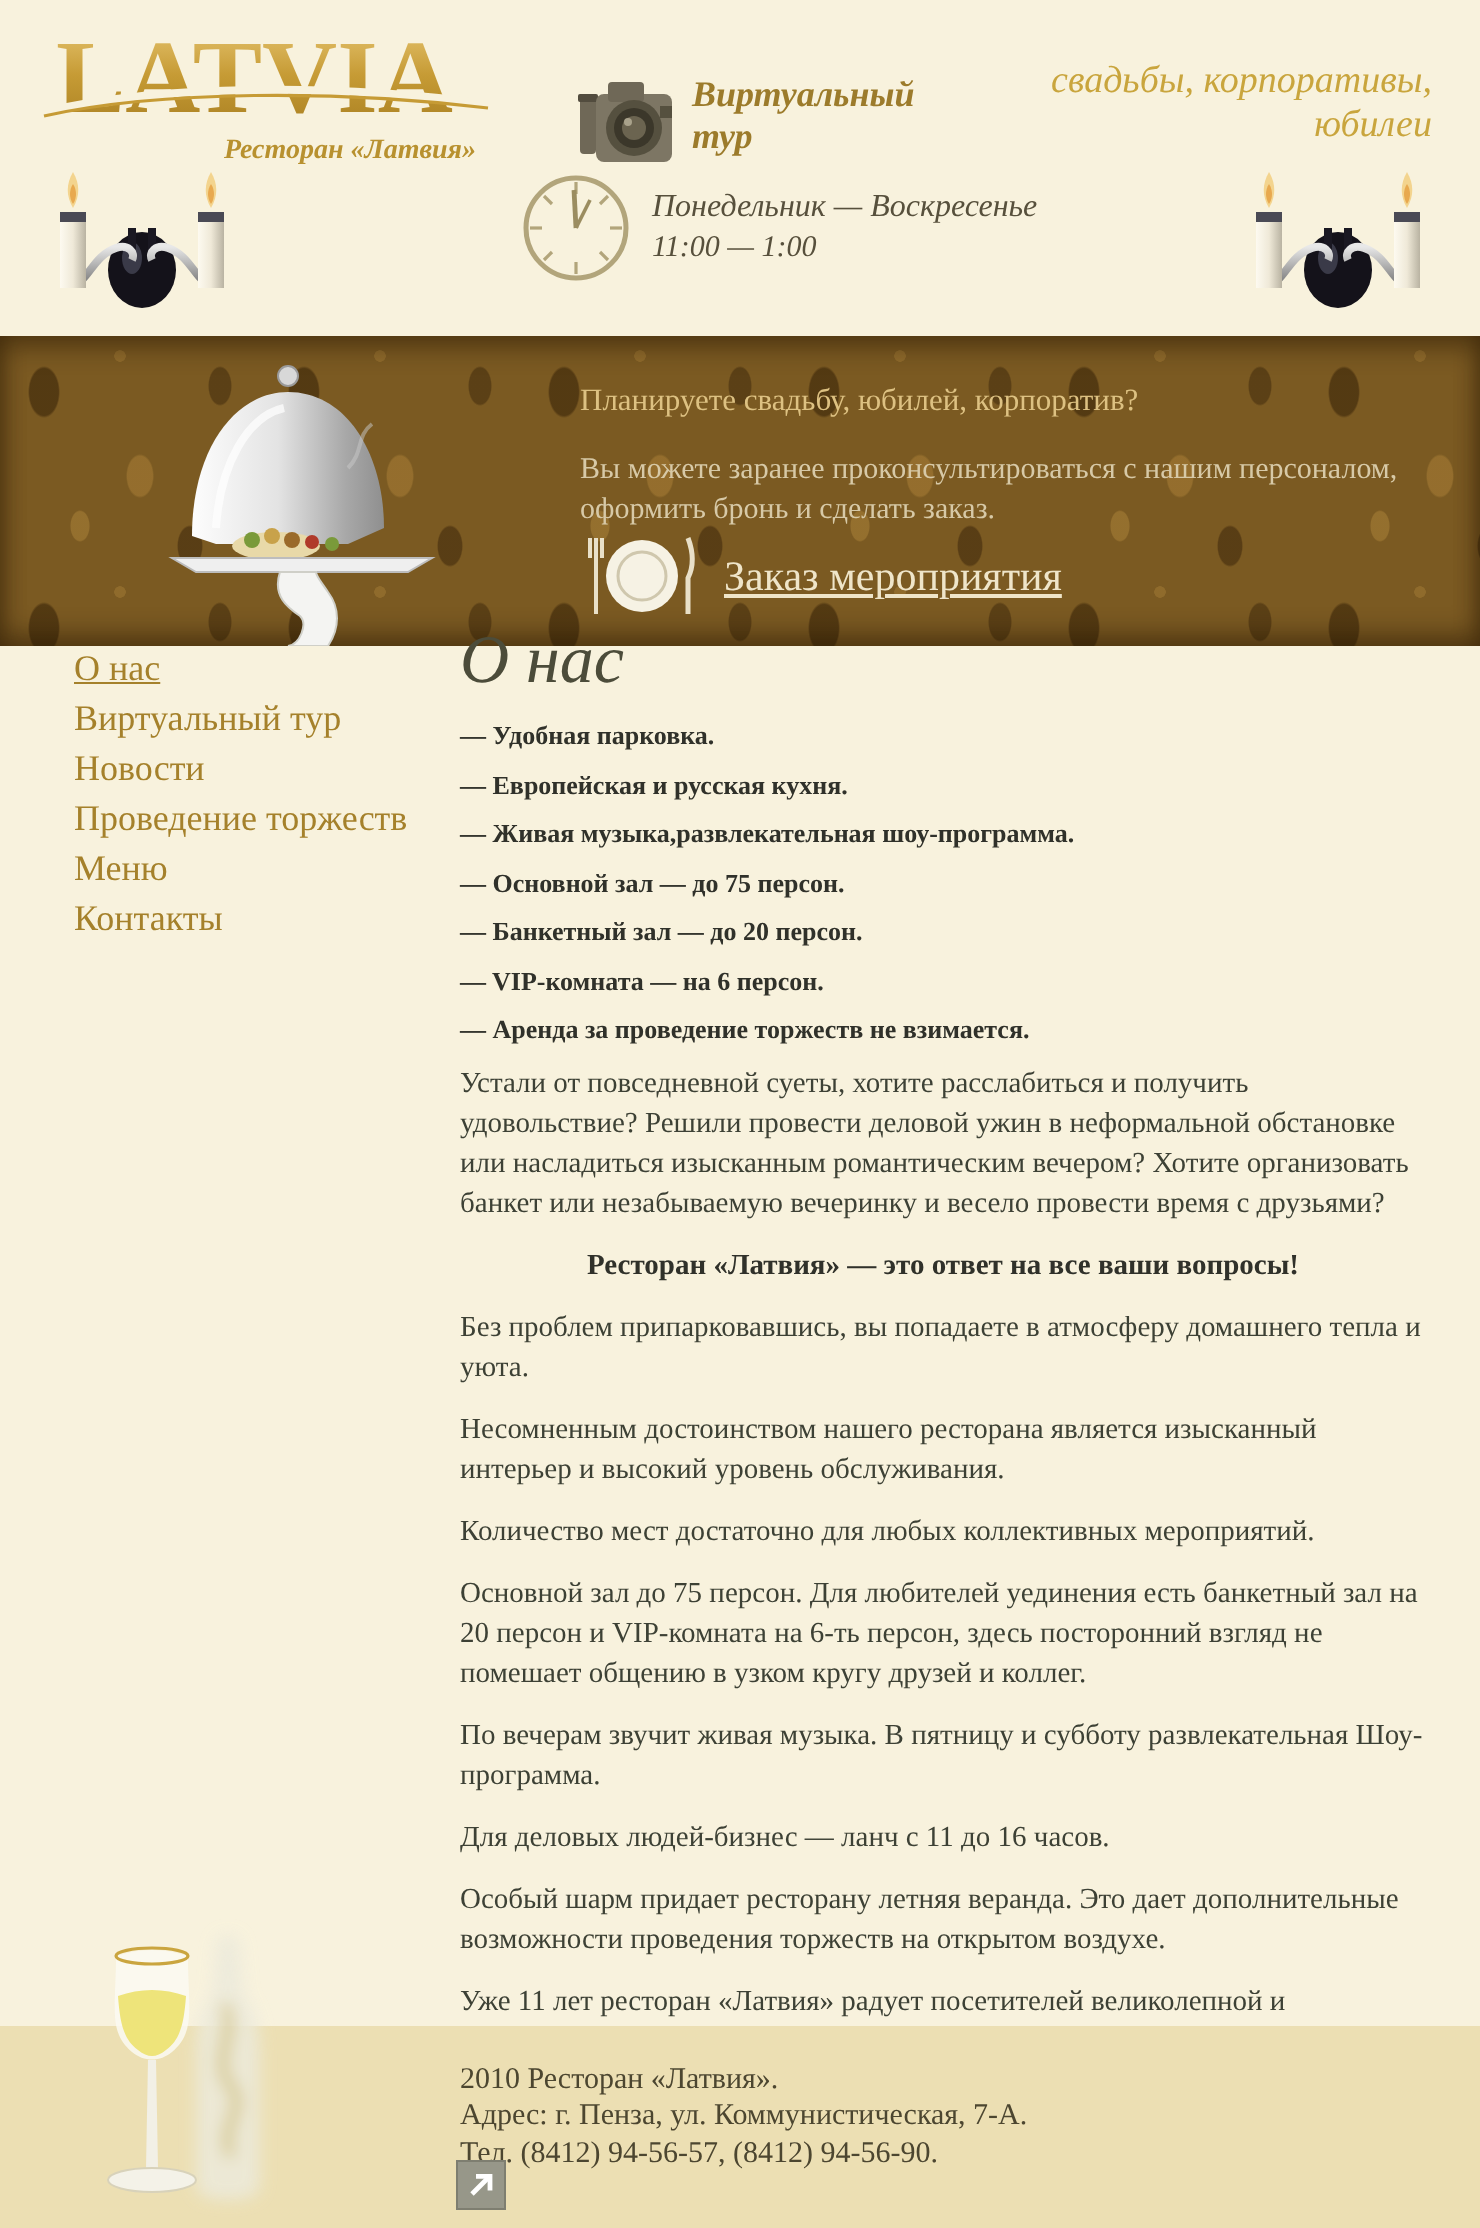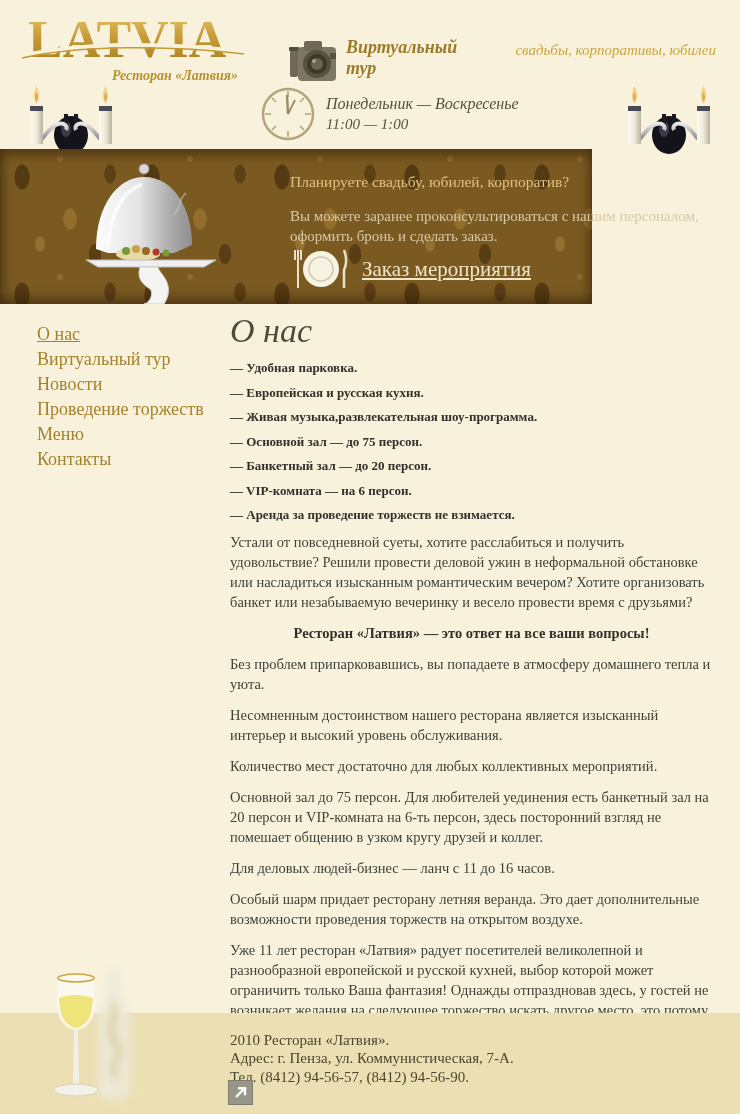--- a/index.html
+++ b/index.html
@@ -26,34 +26,34 @@
   .vtour-cam { position:absolute; left:0; top:2px; }
   .vtour-label {
     position:absolute; left:58px; top:4px; width:112px;
     font-style:italic; font-weight:bold; font-size:18px; line-height:1.15; color:#9c7b2b;
   }
 
   .phone-block { position:absolute; right:24px; top:26px; width:220px; text-align:right; }
   .phone-line { color:#c9a53d; white-space:nowrap; }
   .phone-code { font-size:20px; font-weight:bold; }
   .phone-num { font-size:42px; letter-spacing:1px; }
-  .phone-tag { font-style:italic; font-size:15px; color:#c9a53d; margin-top:16px; }
+  .phone-tag { font-style:italic; font-size:19px; color:#c9a53d; margin-top:4px; }
 
   .hours { position:absolute; left:260px; top:86px; width:260px; }
   .hours-text { position:absolute; left:66px; top:9px; font-style:italic; color:#57503c; }
   .hours-days { font-size:16px; }
   .hours-time { font-size:15px; margin-top:3px; }
 
   .sconce { position:absolute; top:84px; }
   .sconce.left { left:22px; }
   .sconce.right { right:22px; }
 
   
   .banner {
-    position:absolute; left:0; top:149px; width:592px; height:155px;
+    position:absolute; left:0; top:168px; width:740px; height:155px;
     background-color:#7b5a22;
     background-image:
       radial-gradient(ellipse 16px 26px at 22px 28px, rgba(52,31,6,.55) 0 45%, transparent 50%),
       radial-gradient(ellipse 14px 22px at 70px 70px, rgba(178,134,58,.45) 0 45%, transparent 50%),
       radial-gradient(ellipse 12px 20px at 110px 25px, rgba(60,38,10,.5) 0 45%, transparent 50%),
       radial-gradient(ellipse 10px 16px at 40px 95px, rgba(190,146,66,.38) 0 45%, transparent 50%),
       radial-gradient(ellipse 13px 21px at 95px 105px, rgba(55,33,8,.5) 0 45%, transparent 50%),
       radial-gradient(circle 5px at 60px 10px, rgba(190,146,66,.3) 0 55%, transparent 60%);
     background-size:130px 118px;
     box-shadow:inset 0 6px 12px rgba(35,20,3,.45), inset 0 -6px 12px rgba(35,20,3,.45);
@@ -265,20 +265,21 @@
       <div class="bullet">— Банкетный зал — до 20 персон.</div>
       <div class="bullet">— VIP-комната — на 6 персон.</div>
       <div class="bullet">— Аренда за проведение торжеств не взимается.</div>
 
       <p class="para">Устали от повседневной суеты, хотите расслабиться и получить удовольствие? Решили провести деловой ужин в неформальной обстановке или насладиться изысканным романтическим вечером? Хотите организовать банкет или незабываемую вечеринку и весело провести время с друзьями?</p>
       <p class="para centered">Ресторан «Латвия» — это ответ на все ваши вопросы!</p>
       <p class="para">Без проблем припарковавшись, вы попадаете в атмосферу домашнего тепла и уюта.</p>
       <p class="para">Несомненным достоинством нашего ресторана является изысканный интерьер и высокий уровень обслуживания.</p>
       <p class="para">Количество мест достаточно для любых коллективных мероприятий.</p>
       <p class="para">Основной зал до 75 персон. Для любителей уединения есть банкетный зал на 20 персон и VIP-комната на 6-ть персон, здесь посторонний взгляд не помешает общению в узком кругу друзей и коллег.</p>
+      <p class="para">По вечерам звучит живая музыка. В пятницу и субботу развлекательная Шоу-программа.</p>
       <p class="para">Для деловых людей-бизнес — ланч с 11 до 16 часов.</p>
       <p class="para">Особый шарм придает ресторану летняя веранда. Это дает дополнительные возможности проведения торжеств на открытом воздухе.</p>
       <p class="para">Уже 11 лет ресторан «Латвия» радует посетителей великолепной и разнообразной европейской и русской кухней, выбор которой может ограничить только Ваша фантазия! Однажды отпраздновав здесь, у гостей не возникает желания на следующее торжество искать другое место, это потому, что индивидуальный подход к каждому пожеланию гостя- норма, а не исключение.</p>
 
     </div>
   </div>
 
   <div class="footer">
     <svg class="wine" width="130" height="156" viewBox="0 0 130 156">
       <defs>

